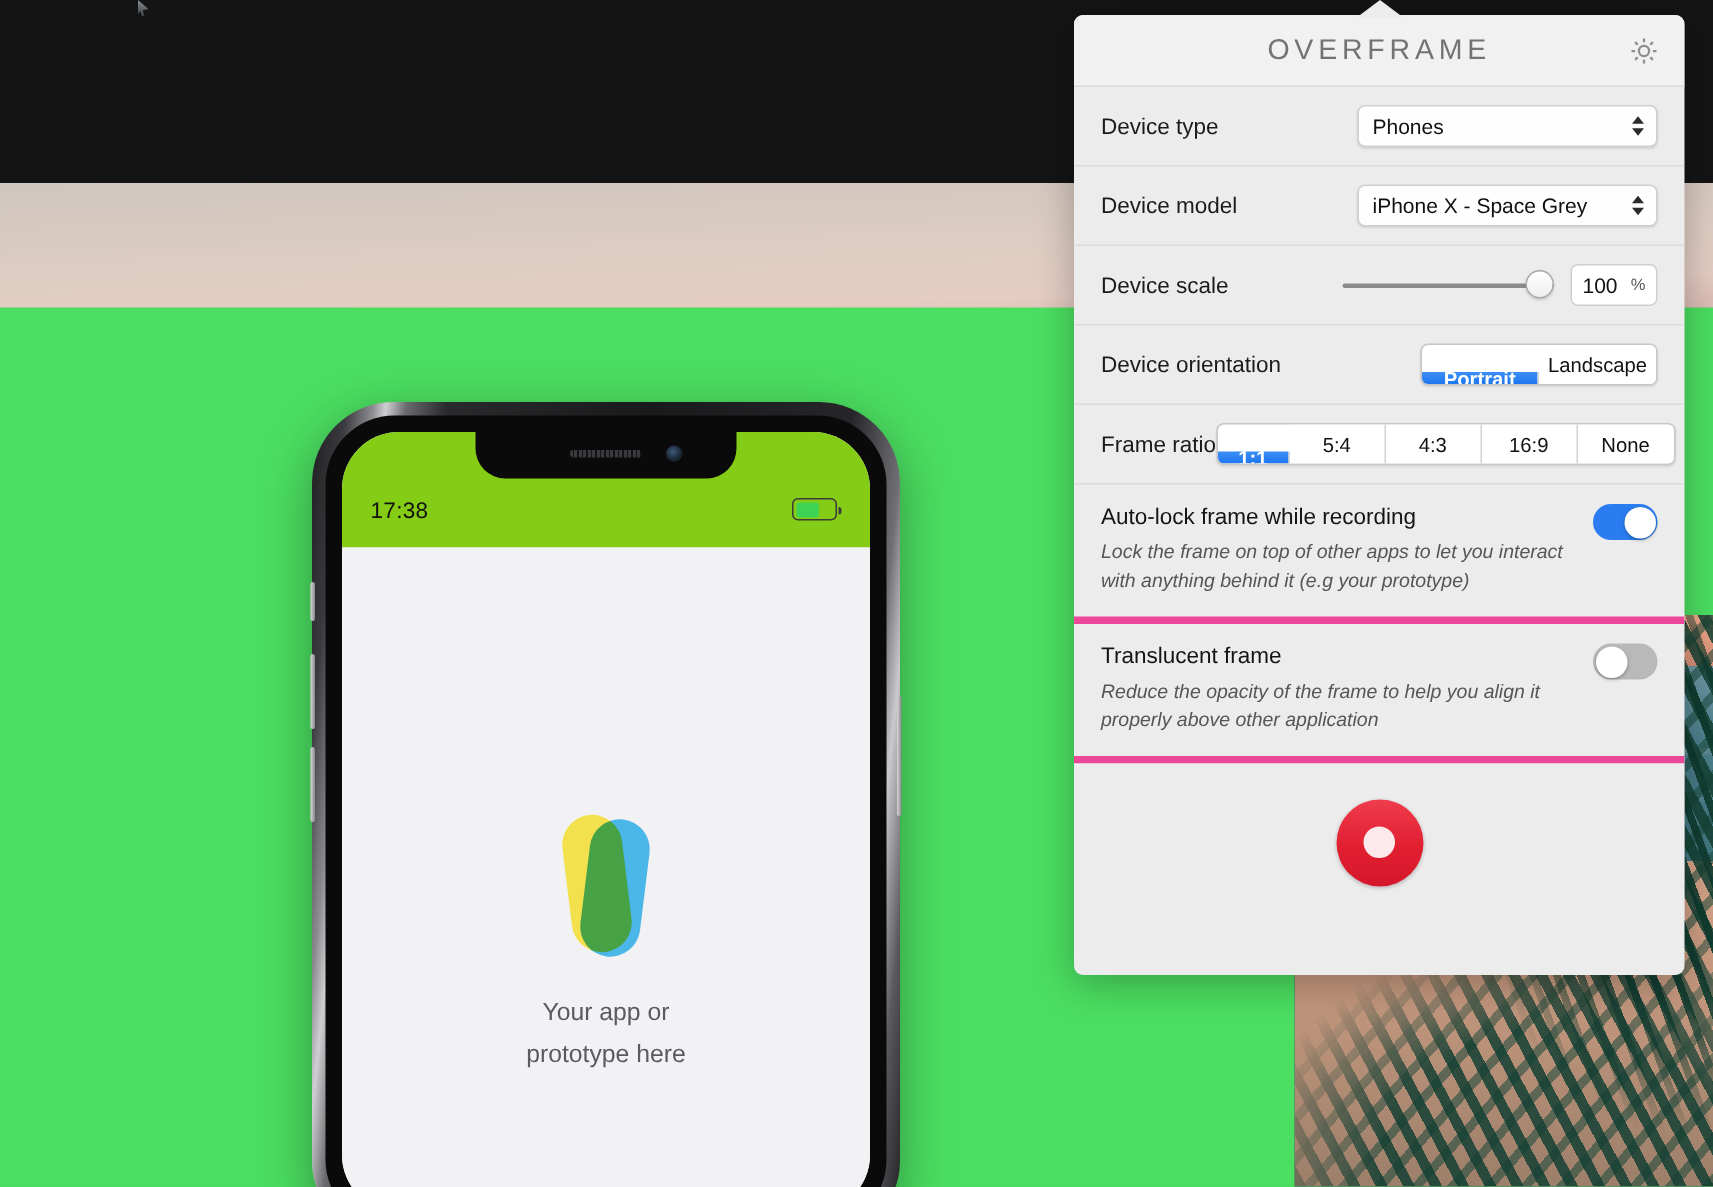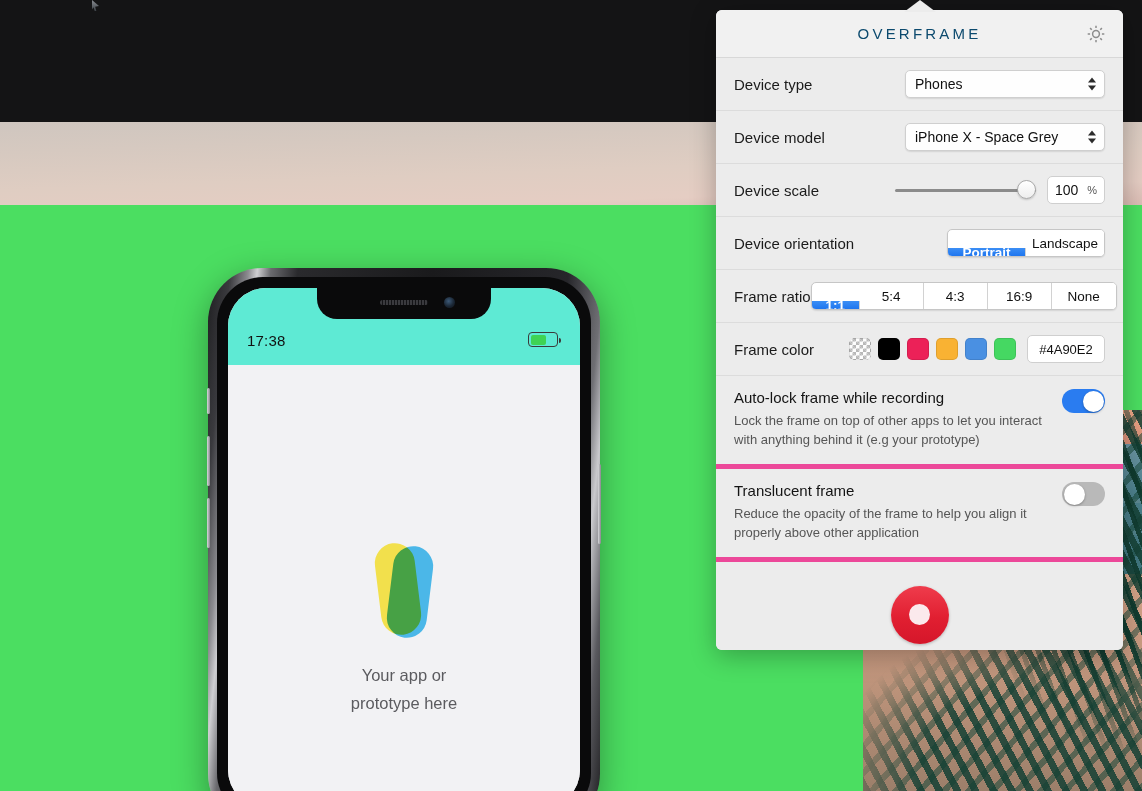--- a/index.html
+++ b/index.html
@@ -106,21 +106,21 @@
     background:#0a0a0b;
   }
   .phone-screen {
     position:absolute; left:20px; top:20px; right:20px; bottom:20px;
     border-radius:38px;
     background:#f2f2f4;
     overflow:hidden;
   }
   .status-bar {
     position:absolute; left:0; top:0; width:100%; height:77px;
-    background:#5eead4;
+    background:#84cc16;
   }
   .status-time {
     position:absolute; left:19px; top:44px;
     font-size:15px; color:#111; letter-spacing:.2px;
   }
   .status-battery {
     position:absolute; right:22px; top:44px;
     width:30px; height:15px; border:1.6px solid #3a3a3a; border-radius:4px;
     padding:1.5px;
   }
@@ -190,22 +190,22 @@
     border-bottom:12px solid #ececec;
     z-index:5;
   }
   .pop-header {
     position:relative; height:48px;
     background:#f1f1f1;
     border-bottom:1px solid #d8d8d8;
   }
   .pop-title {
     position:absolute; left:0; top:0; width:100%; line-height:48px;
-    text-align:center; font-size:15px; letter-spacing:3.2px;
-    color:#0c4a6e;
+    text-align:center; font-size:19px; letter-spacing:3.2px;
+    color:#737373;
   }
   .gear-icon {
     position:absolute; right:17px; top:14px; width:20px; height:20px;
     color:#8d8d8d;
   }
   .gear-icon svg { display:block; }
 
   .row {
     position:relative; display:flex; align-items:center;
     padding:0 18px; height:53px;
@@ -303,21 +303,21 @@
     display:flex; align-items:center; justify-content:center;
     font-size:13px; color:#111;
   }
 
   
   .toggle-row {
     position:relative; padding:13px 18px 15px 18px;
     border-bottom:5px solid #ec4899;
   }
   .toggle-title { font-size:15px; color:#141414; margin-bottom:5px; padding-right:60px; }
-  .toggle-desc  { font-size:13px; color:#565656; line-height:19px; padding-right:60px; }
+  .toggle-desc  { font-size:13px; color:#565656; line-height:19px; padding-right:60px;font-style:italic; }
   .switch {
     position:absolute; right:18px; top:13px;
     width:43px; height:24px; border-radius:12px;
   }
   .switch .nub {
     position:absolute; top:1.5px; width:21px; height:21px; border-radius:50%;
     background:#fff; box-shadow:0 1px 2.5px rgba(0,0,0,.30);
   }
   .switch.on  { background:#2a7cf0; }
   .switch.on .nub { right:1.5px; }
@@ -464,36 +464,20 @@
       <div class="segmented seg-ratio">
         <div class="seg active">1:1</div>
         <div class="seg">5:4</div>
         <div class="seg">4:3</div>
         <div class="seg">16:9</div>
         <div class="seg">None</div>
       </div>
     </div>
   </div>
 
-  <div class="row">
-    <div class="row-label">Frame color</div>
-    <div class="row-control">
-      <div class="swatches">
-        <div class="swatch checker"></div>
-        <div class="swatch" style="background: rgb(0, 0, 0);"></div>
-        <div class="swatch" style="background: rgb(236, 33, 88);"></div>
-        <div class="swatch" style="background: rgb(249, 178, 51);"></div>
-        <div class="swatch" style="background: rgb(74, 144, 226);"></div>
-        <div class="swatch" style="background: rgb(69, 216, 98);"></div>
-      </div>
-      <div class="hex-field">
-        <span>#4A90E2</span>
-      </div>
-    </div>
-  </div>
 
   <div class="toggle-row">
     <div class="toggle-title">Auto-lock frame while recording</div>
     <div class="toggle-desc">Lock the frame on top of other apps to let you interact with anything behind it (e.g your prototype)</div>
     <div class="switch on">
       <div class="nub"></div>
     </div>
   </div>
 
   <div class="toggle-row">

